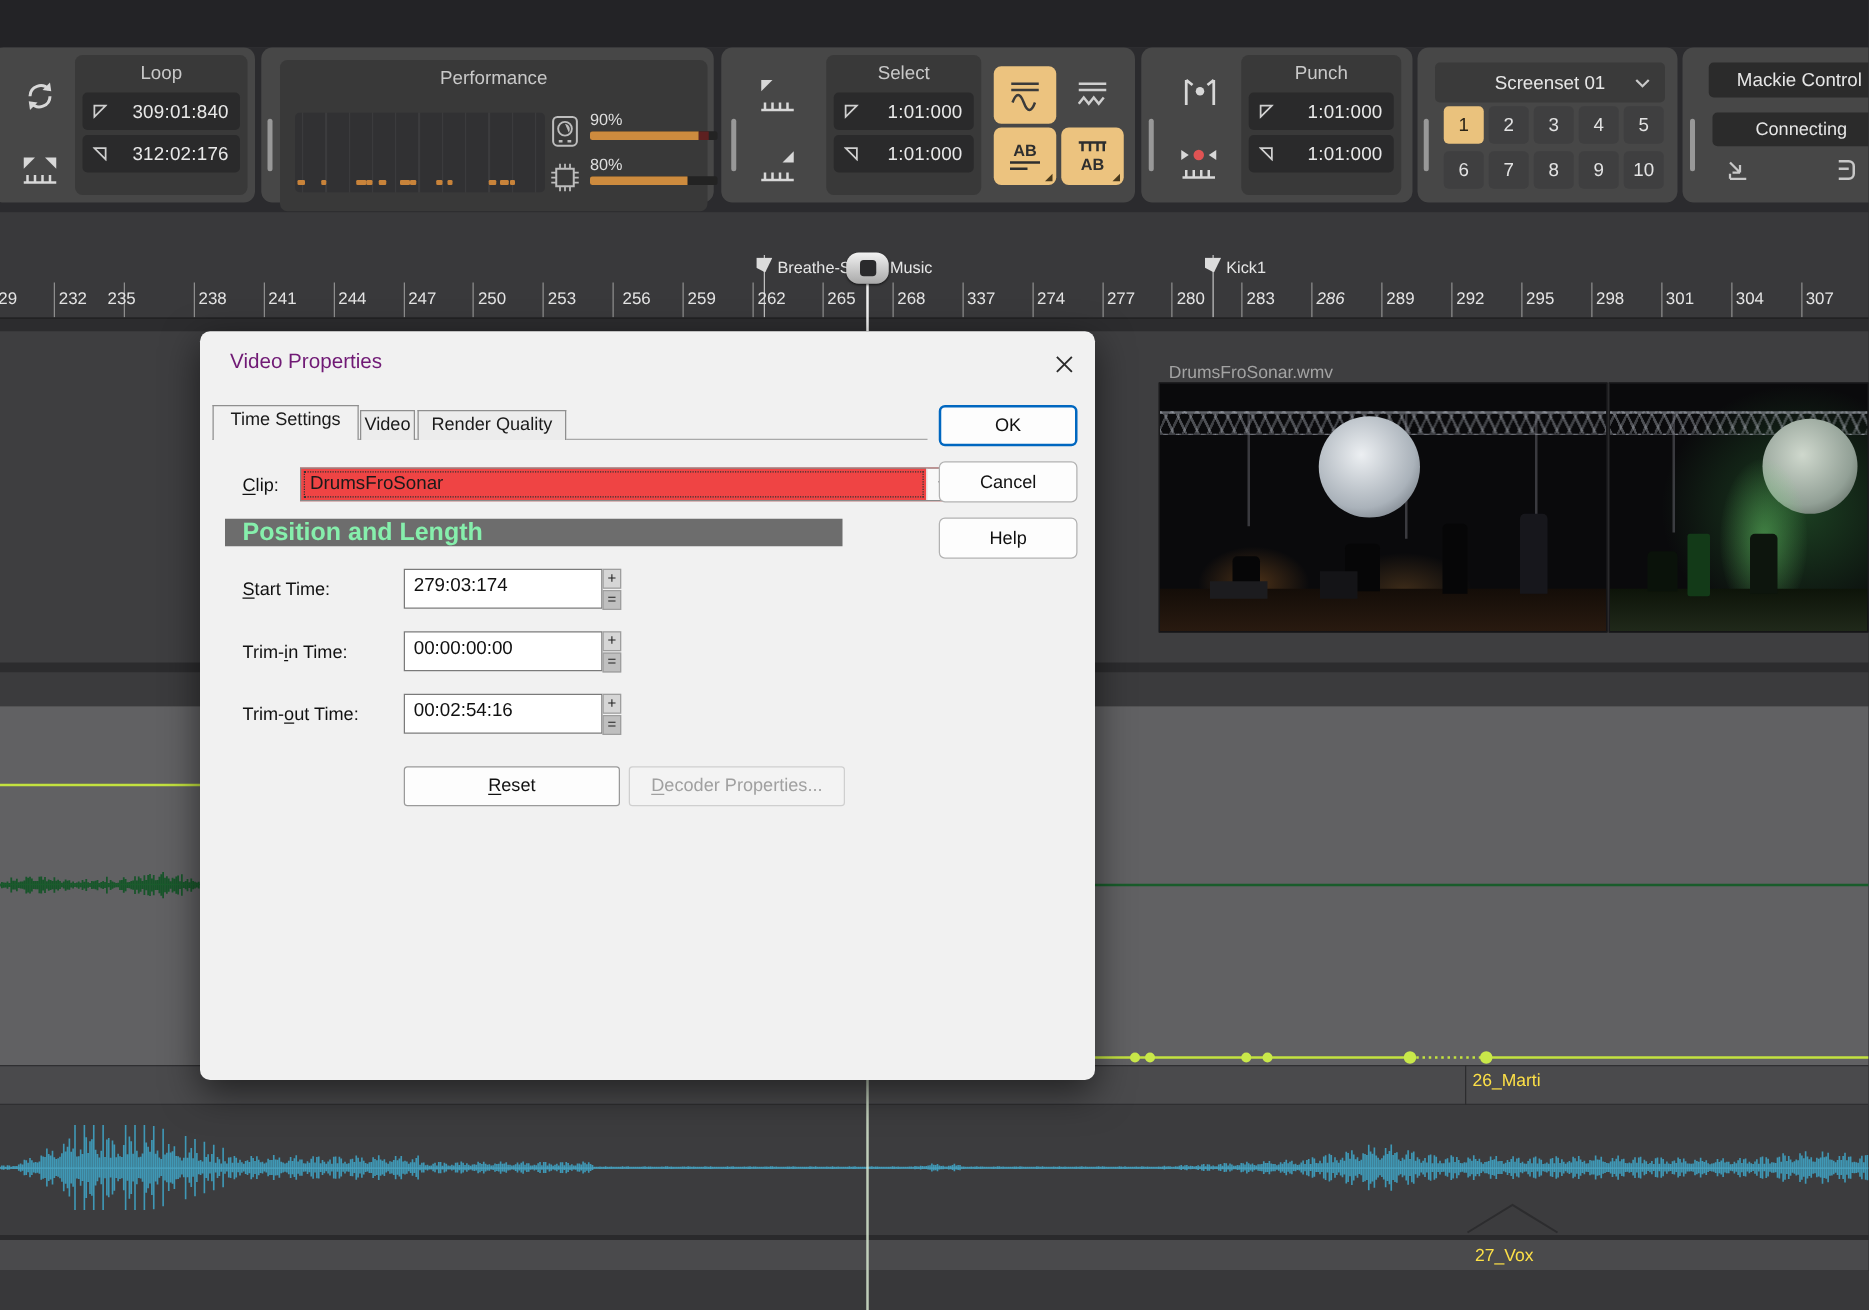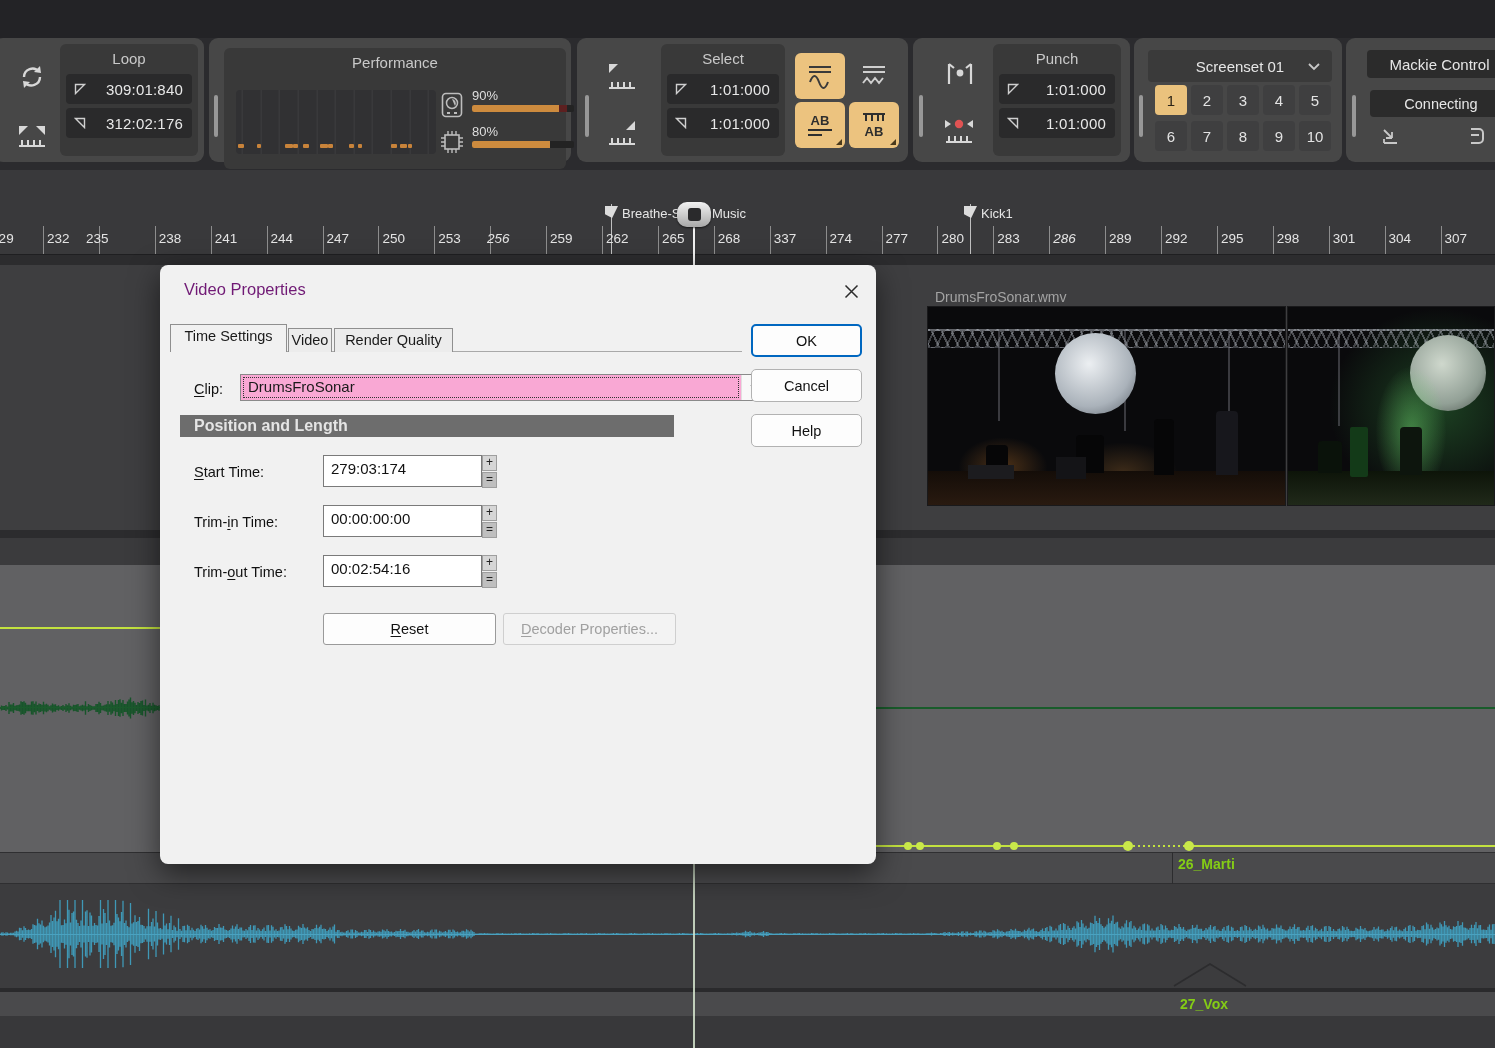--- a/index.html
+++ b/index.html
@@ -55,48 +55,48 @@
      border-top:2px solid rgba(200,205,215,.45);border-bottom:1px solid rgba(160,165,175,.35);}
   .pole{position:absolute;width:2px;background:rgba(150,150,160,.35);}
   .moon{position:absolute;border-radius:50%;}
   .fig{position:absolute;background:#060607;border-radius:4px 4px 0 0;}
   .glow{position:absolute;border-radius:50%;}
   .stagefloor{position:absolute;left:0;right:0;bottom:0;height:34px;background:linear-gradient(#140d08,#291a10);}
   #strip-a{left:0;top:530px;width:1495px;height:8px;background:#2c2c2e;}
   #ministrip{left:0;top:538px;width:1495px;height:27px;background:#3b3b3d;border-bottom:2px solid #232325;}
   #track-sel{left:0;top:565px;width:1495px;height:287px;background:#616163;}
   #band1{left:0;top:852px;width:1495px;height:32px;background:#4a4a4c;border-top:1px solid #2f2f31;border-bottom:1px solid #2f2f31;box-sizing:border-box;}
-  .clip-label{position:absolute;color:#84cc16;font-size:14px;font-weight:bold;}
+  .clip-label{position:absolute;color:#fde047;font-size:14px;}
   #track-teal{left:0;top:884px;width:1495px;height:104px;background:#3c3c3e;}
   #strip-b{left:0;top:988px;width:1495px;height:4px;background:#2a2a2c;}
   #band2{left:0;top:992px;width:1495px;height:24px;background:#4a4a4c;}
   #bottom-area{left:0;top:1016px;width:1495px;height:32px;background:#38383a;}
   .clip-bound{position:absolute;width:1px;background:#2c2c2e;}
   
   #dialog{left:160px;top:265px;width:716px;height:599px;background:#f1f1f1;border-radius:8px;
           box-shadow:0 10px 30px rgba(0,0,0,.55);color:#1a1a1a;}
   #dlg-title{left:24px;top:15px;font-size:16.5px;color:#701a75;}
   #dlg-close{left:680px;top:15px;width:22px;height:22px;display:flex;align-items:center;justify-content:center;cursor:pointer;}
   .tab{position:absolute;background:#f1f1f1;border:1px solid #8f8f8f;border-bottom:none;font-size:14.5px;
        display:flex;align-items:flex-start;justify-content:center;box-sizing:border-box;padding-top:3px;}
   #tab-line{left:10px;top:86px;width:572px;height:1px;background:#a9a9a9;}
   #tab0{left:10px;top:59px;width:117px;height:28px;z-index:2;background:#f1f1f1;}
   #tab1{left:128px;top:63px;width:44px;height:24px;background:#ececec;}
   #tab2{left:174px;top:63px;width:119px;height:24px;background:#ececec;}
   .dlabel{position:absolute;font-size:14.5px;color:#111;}
   .u{text-decoration:underline;text-underline-offset:2px;}
-  #combo{left:80px;top:109px;width:530px;height:27px;background:#f9a8d4;border:1px solid #8a8a8a;box-sizing:border-box;display:flex;}
+  #combo{left:80px;top:109px;width:530px;height:27px;background:#ef4444;border:1px solid #8a8a8a;box-sizing:border-box;display:flex;}
   #combo-text{flex:1;outline:1.5px dotted #333;outline-offset:-3px;font-size:15px;padding:3px 0 0 7px;}
   #combo-btn{width:27px;border-left:1px solid #e0e0e0;background:#f8f8f8;display:flex;align-items:center;justify-content:center;}
   .sidebtn{position:absolute;left:591px;width:111px;height:33px;background:#fdfdfd;border:1px solid #b2b2b2;
            border-radius:5px;font-size:14.5px;font-family:"Liberation Sans",sans-serif;color:#111;}
   #btn-ok{top:59px;border:2px solid #0067c0;}
   #btn-cancel{top:104px;} #btn-help{top:149px;}
-  #sec-hdr{left:20px;top:150px;width:494px;height:22px;background:#6d6d6d;color:#e5e5e5;font-weight:bold;
-           font-size:16px;display:flex;align-items:center;padding-left:14px;box-sizing:border-box;}
+  #sec-hdr{left:20px;top:150px;width:494px;height:22px;background:#6d6d6d;color:#86efac;font-weight:bold;
+           font-size:20px;display:flex;align-items:center;padding-left:14px;box-sizing:border-box;}
   .tinput{position:absolute;left:163px;width:159px;height:32px;border:1px solid #7a7a7a;background:#fff;
           font-size:15px;font-family:"Liberation Sans",sans-serif;padding:0 0 6px 7px;box-sizing:border-box;color:#111;}
   .spin{position:absolute;left:322px;width:15px;height:33px;}
   .spin div{position:absolute;left:0;width:15px;height:16px;background:#d6d6d6;border:1px solid #9e9e9e;
             box-sizing:border-box;font-size:12px;line-height:13px;text-align:center;color:#222;}
   .spin .dn{top:17px;background:#bfbfbf;}
   .dlgbtn{position:absolute;width:173px;height:32px;background:#fdfdfd;border:1px solid #9a9a9a;border-radius:3px;
           font-size:14.5px;font-family:"Liberation Sans",sans-serif;color:#111;}
   #btn-decoder{left:343px;background:#f3f3f3;border-color:#cfcfcf;color:#a0a0a0;}
   svg{display:block;}
@@ -334,21 +334,21 @@
         <div class="ticklb" style="left: 214.7px;">241</div>
         <div class="tick" style="left: 266.6px;"></div>
         <div class="ticklb" style="left: 270.6px;">244</div>
         <div class="tick" style="left: 322.5px;"></div>
         <div class="ticklb" style="left: 326.5px;">247</div>
         <div class="tick" style="left: 378.4px;"></div>
         <div class="ticklb" style="left: 382.4px;">250</div>
         <div class="tick" style="left: 434.3px;"></div>
         <div class="ticklb" style="left: 438.3px;">253</div>
         <div class="tick" style="left: 490.2px;"></div>
-        <div class="ticklb" style="left: 487px; font-style: italic;">256</div>
+        <div class="ticklb" style="left: 498px;">256</div>
         <div class="tick" style="left: 546.1px;"></div>
         <div class="ticklb" style="left: 550.1px;">259</div>
         <div class="tick" style="left: 602px;"></div>
         <div class="ticklb" style="left: 606px;">262</div>
         <div class="tick" style="left: 657.9px;"></div>
         <div class="ticklb" style="left: 661.9px;">265</div>
         <div class="tick" style="left: 713.8px;"></div>
         <div class="ticklb" style="left: 717.8px;">268</div>
         <div class="tick" style="left: 769.7px;"></div>
         <div class="ticklb" style="left: 773.7px;">337</div>

